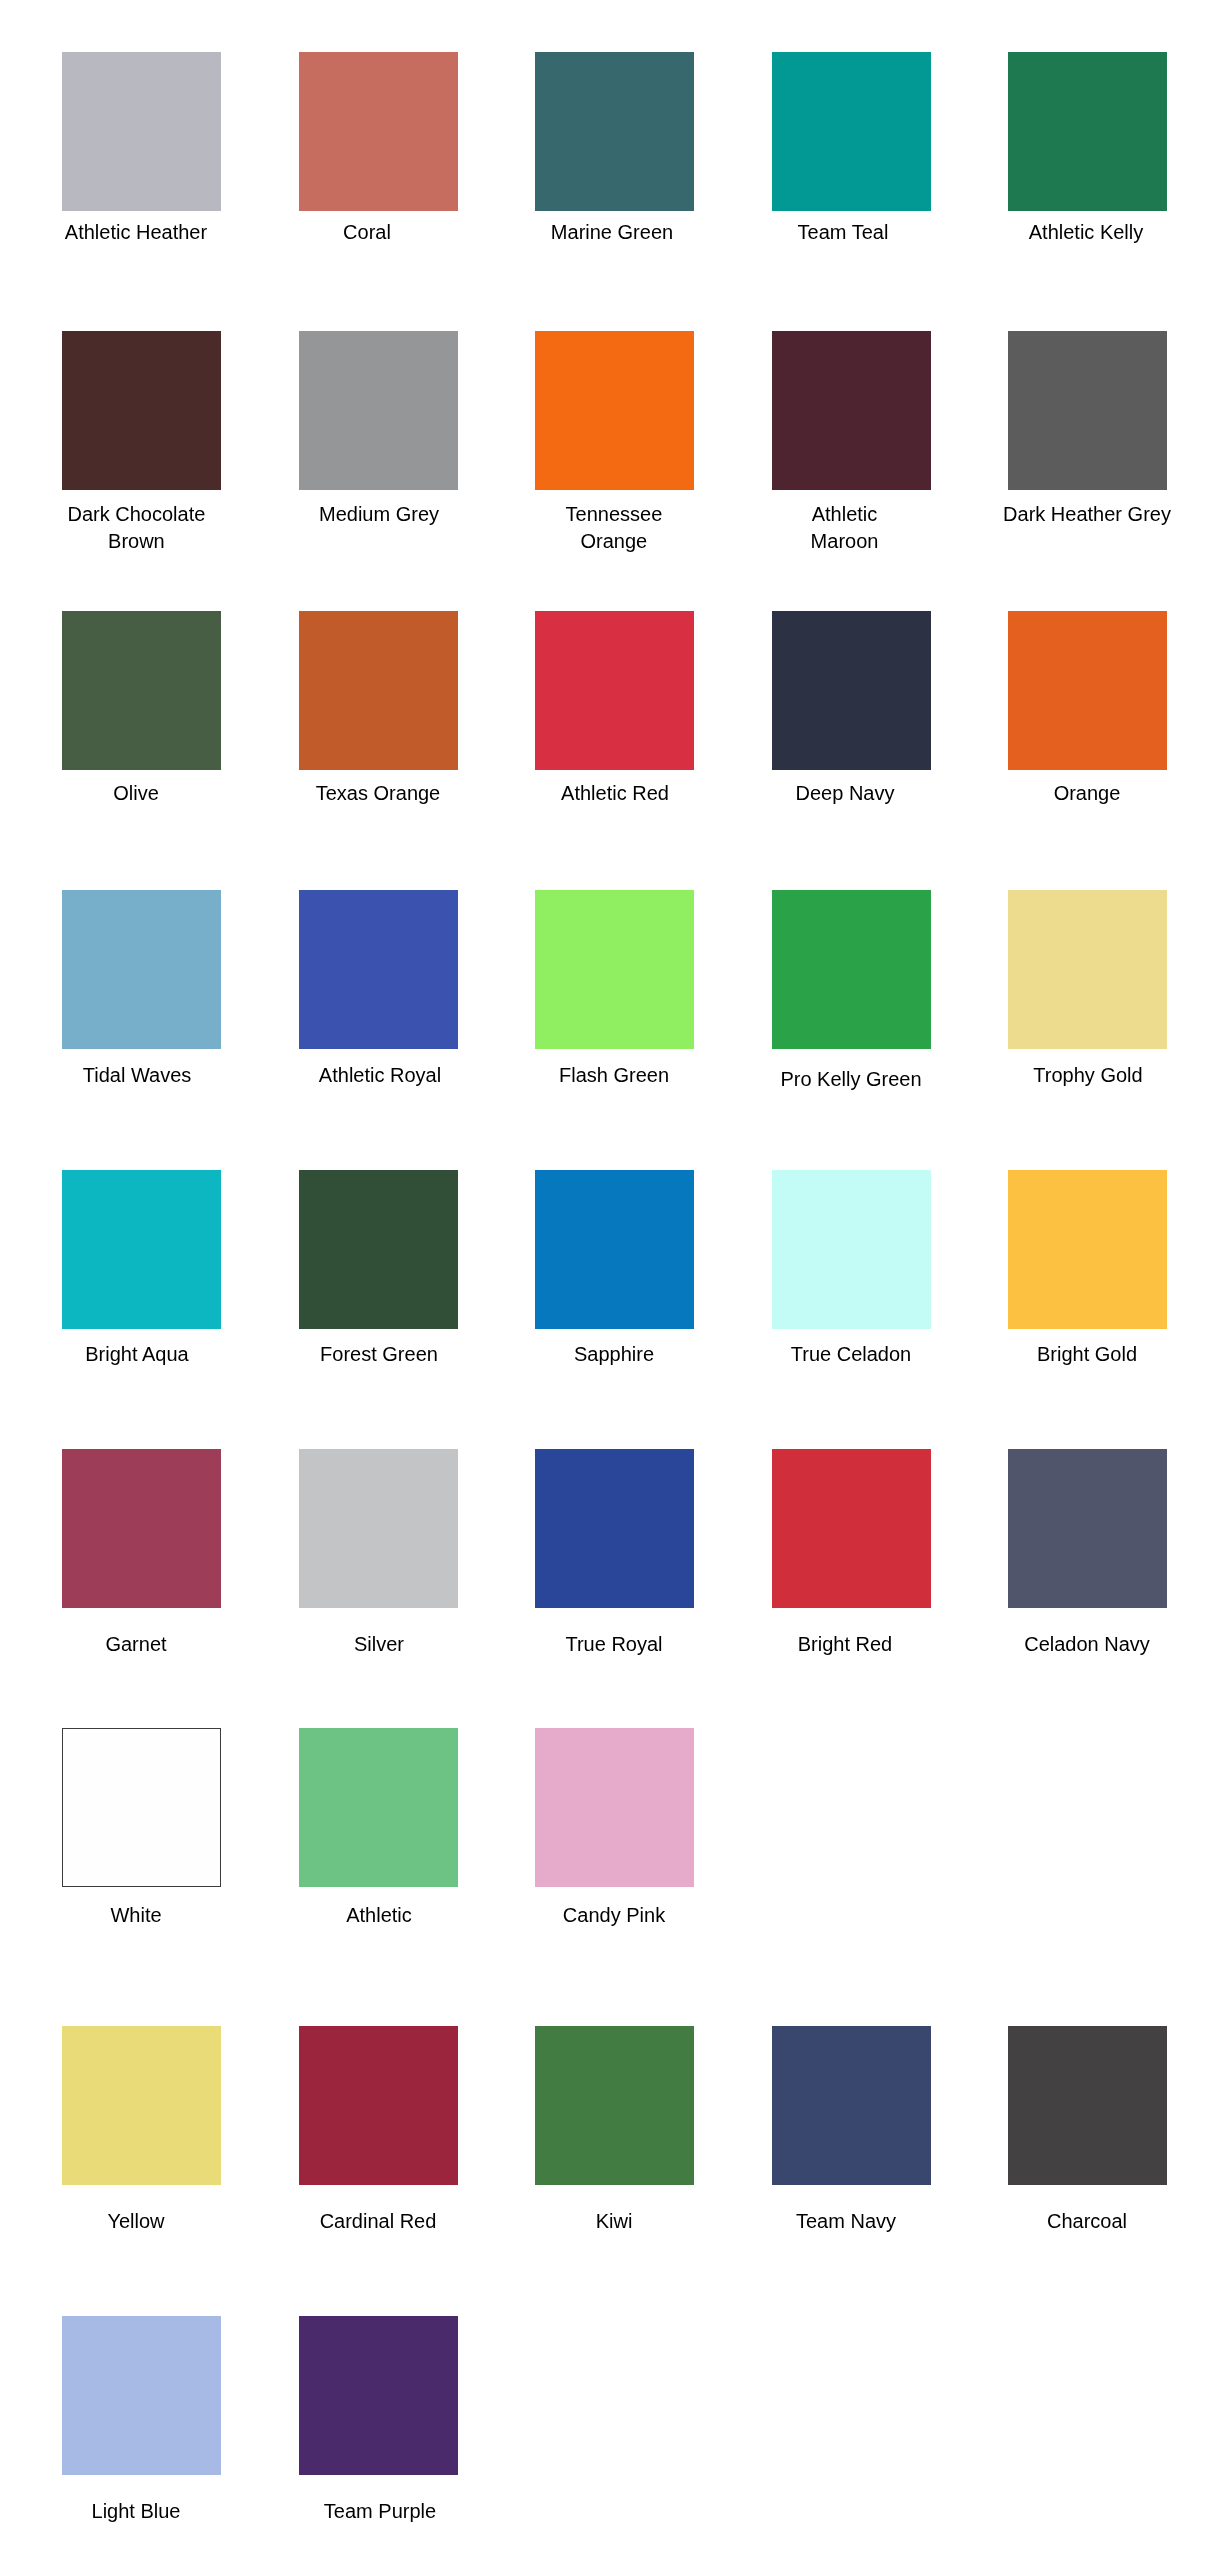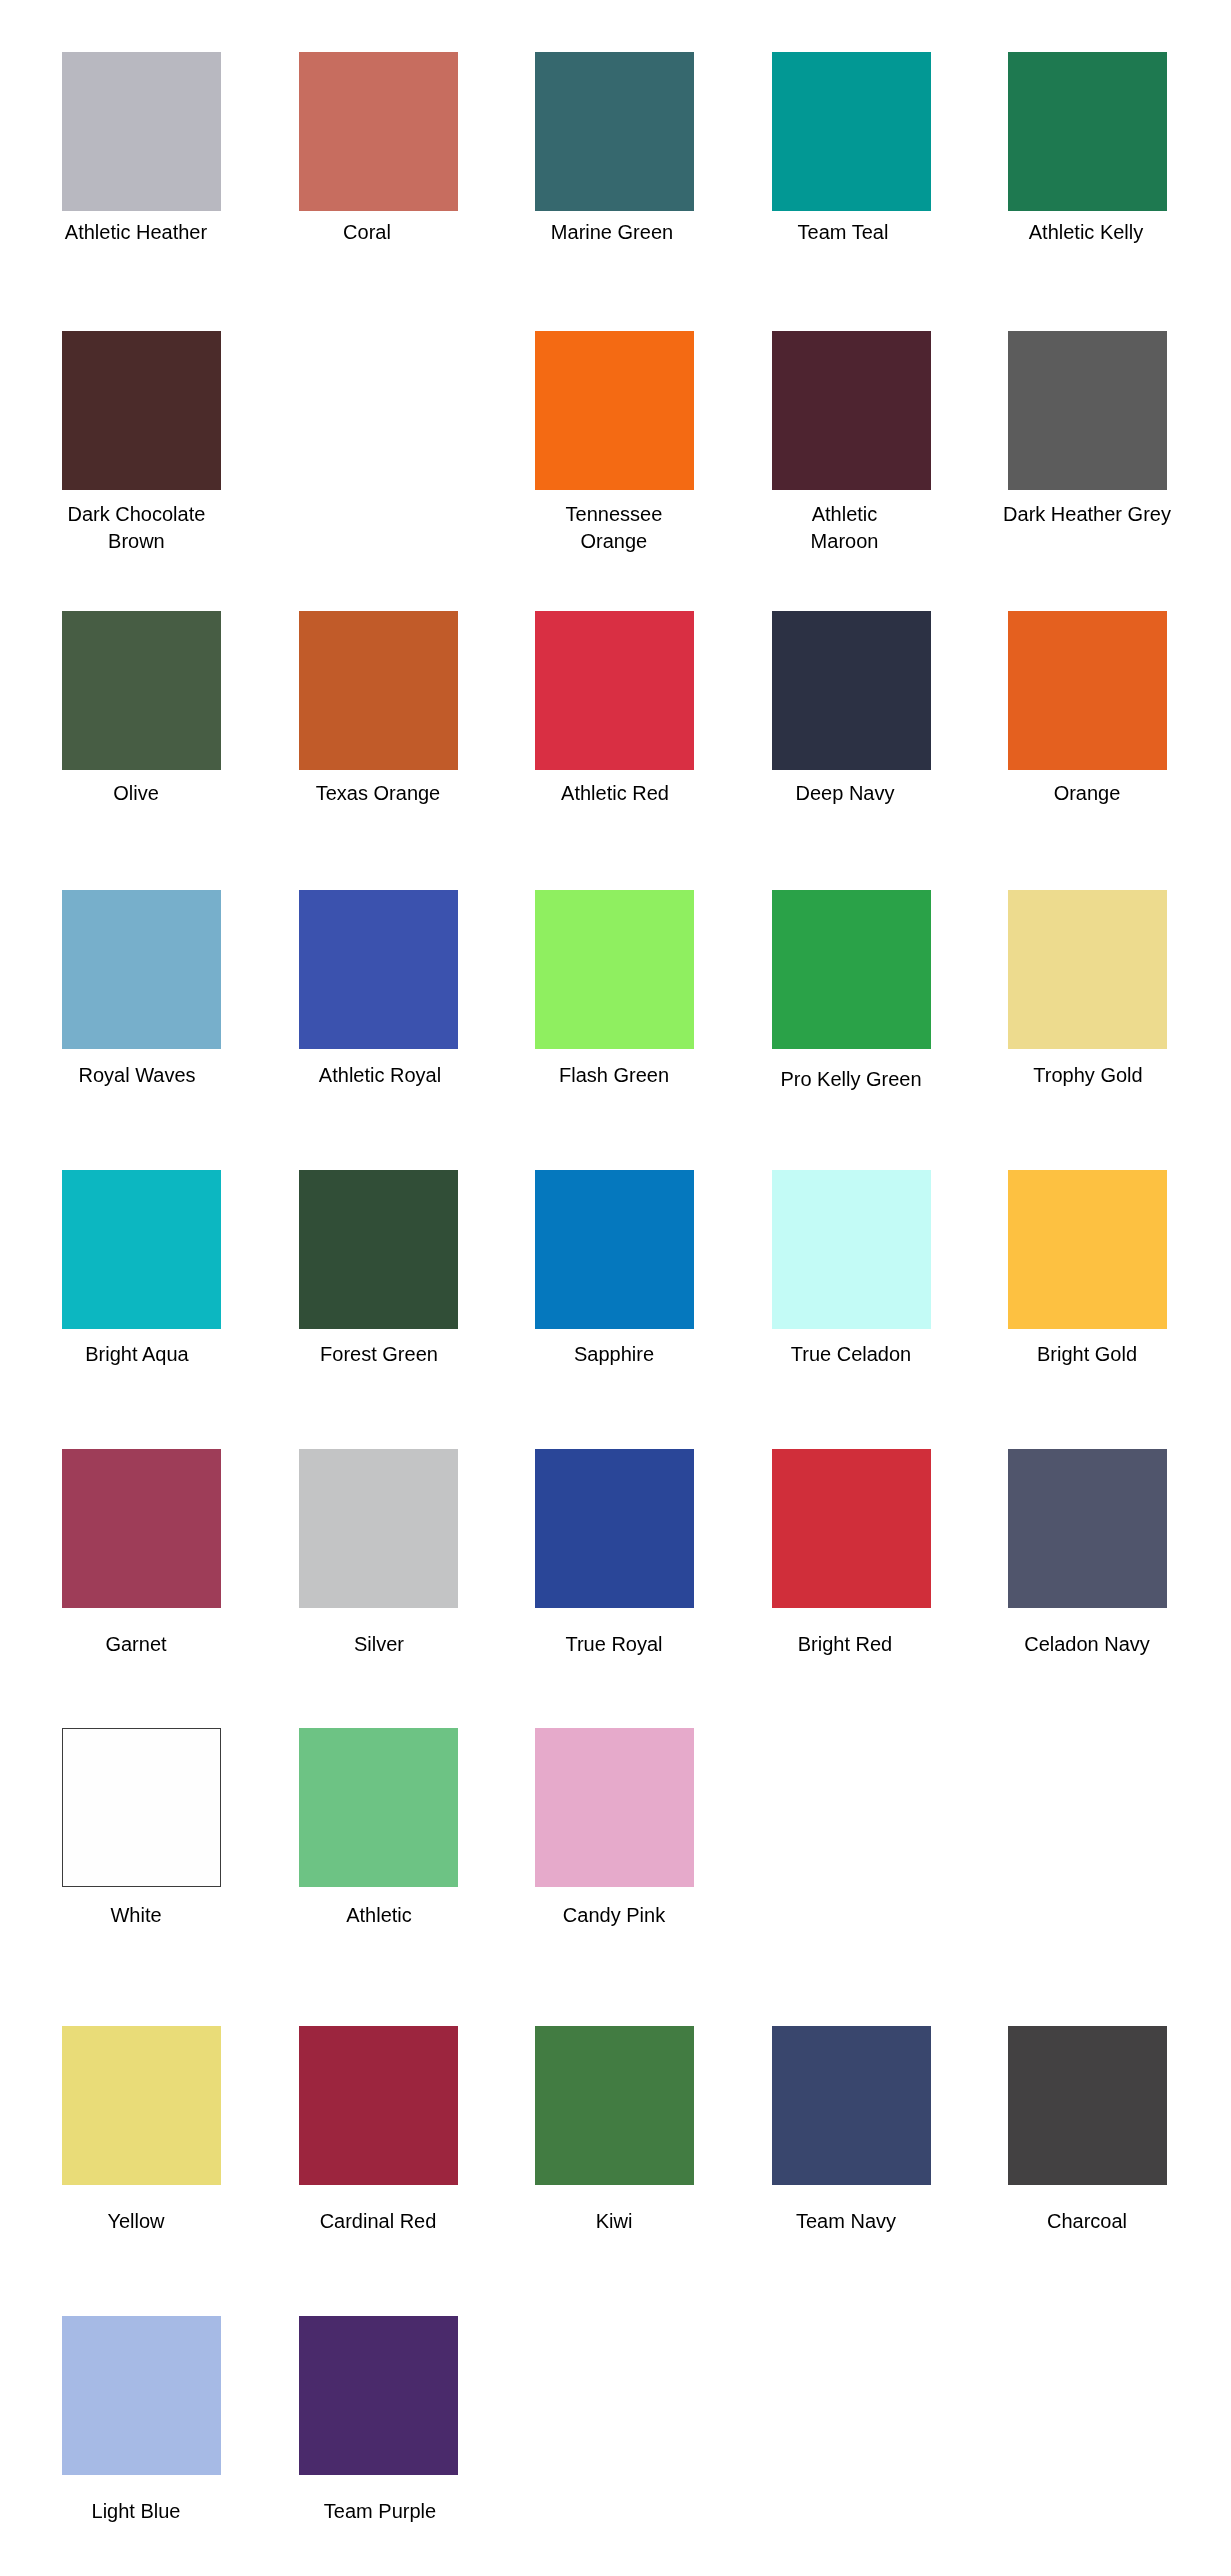--- a/index.html
+++ b/index.html
@@ -40,20 +40,24 @@
     <div class="color-name" style="left:-58px;top:167px;width:258px">Team Teal</div>
   </div>
   <div class="swatch-cell" style="left:1008px;top:52px">
     <div class="color-chip" style="background-color: rgb(30, 121, 80);"></div>
     <div class="color-name" style="left:-51px;top:167px;width:258px">Athletic Kelly</div>
   </div>
   <div class="swatch-cell" style="left:62px;top:331px">
     <div class="color-chip" style="background-color: rgb(75, 43, 42);"></div>
     <div class="color-name" style="left:-1.1px;top:170px;width:151px">Dark Chocolate Brown</div>
   </div>
+  <div class="swatch-cell" style="left:299px;top:331px">
+    <div class="color-chip" style="background-color: rgb(149, 150, 151);"></div>
+    <div class="color-name" style="left:-49px;top:170px;width:258px">Medium Grey</div>
+  </div>
   <div class="swatch-cell" style="left:535px;top:331px">
     <div class="color-chip" style="background-color: rgb(244, 106, 19);"></div>
     <div class="color-name" style="left:3.4px;top:170px;width:151px">Tennessee Orange</div>
   </div>
   <div class="swatch-cell" style="left:772px;top:331px">
     <div class="color-chip" style="background-color: rgb(78, 36, 48);"></div>
     <div class="color-name" style="left:8px;top:170px;width:129px">Athletic Maroon</div>
   </div>
   <div class="swatch-cell" style="left:1008px;top:331px">
     <div class="color-chip" style="background-color: rgb(92, 92, 92);"></div>
@@ -74,21 +78,21 @@
   <div class="swatch-cell" style="left:772px;top:611px">
     <div class="color-chip" style="background-color: rgb(44, 49, 68);"></div>
     <div class="color-name" style="left:-56px;top:169px;width:258px">Deep Navy</div>
   </div>
   <div class="swatch-cell" style="left:1008px;top:611px">
     <div class="color-chip" style="background-color: rgb(228, 96, 31);"></div>
     <div class="color-name" style="left:-50px;top:169px;width:258px">Orange</div>
   </div>
   <div class="swatch-cell" style="left:62px;top:890px">
     <div class="color-chip" style="background-color: rgb(119, 175, 203);"></div>
-    <div class="color-name" style="left:-54px;top:172px;width:258px">Royal Waves</div>
+    <div class="color-name" style="left:-54px;top:172px;width:258px">Tidal Waves</div>
   </div>
   <div class="swatch-cell" style="left:299px;top:890px">
     <div class="color-chip" style="background-color: rgb(59, 82, 174);"></div>
     <div class="color-name" style="left:-48px;top:172px;width:258px">Athletic Royal</div>
   </div>
   <div class="swatch-cell" style="left:535px;top:890px">
     <div class="color-chip" style="background-color: rgb(143, 239, 96);"></div>
     <div class="color-name" style="left:-50px;top:172px;width:258px">Flash Green</div>
   </div>
   <div class="swatch-cell" style="left:772px;top:890px">

